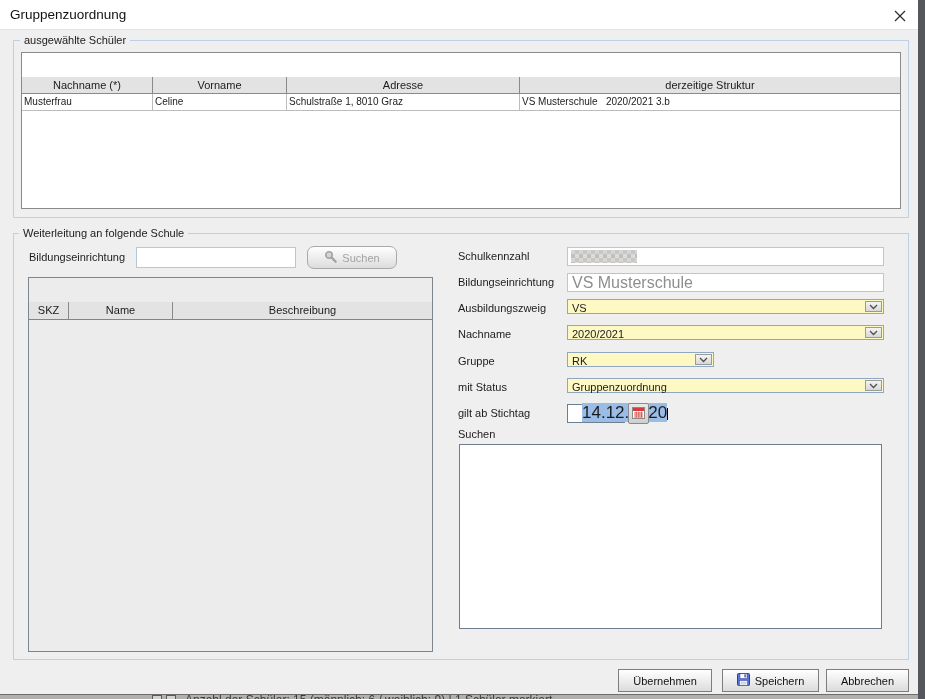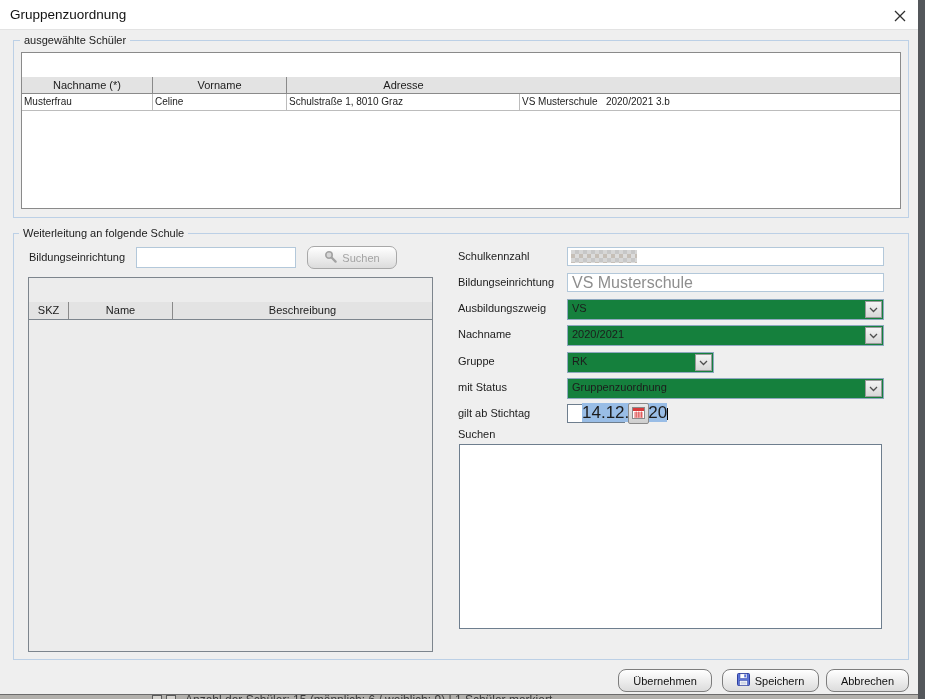--- a/index.html
+++ b/index.html
@@ -35,25 +35,25 @@
 
   .grid1 { grid-template-columns:131px 134px 233px auto; }
   .grid2 { grid-template-columns:40px 104px auto; }
 
   .lbl { position:absolute; font-size:11px; color:#1c1c1c; white-space:nowrap; }
 
   .tinput { position:absolute; background:#fff; border:1px solid #b3c8da; font-size:16px; padding-left:4px; line-height:17px; color:#000; }
   .tinput.readonly { color:#8e8e8e; }
 
   .btn { position:absolute; display:flex; align-items:center; justify-content:center; gap:5px;
-         border:1px solid #7d7d7d; border-radius:8px; background:linear-gradient(#ffffff,#dcdcdc);
+         border:1px solid #7d7d7d; border-radius:0; background:linear-gradient(#ffffff,#dcdcdc);
          font-size:11px; color:#111; cursor:pointer; }
   .btn.disabled { color:#a3a3a3; border-color:#a8a8a8; border-radius:7px; }
 
-  .combo { position:absolute; height:21px; background:#15803d; border:1px solid #8fa8bf; }
+  .combo { position:absolute; height:15px; background:#fef9c3; border:1px solid #8fa8bf; }
   .combo .val { position:absolute; left:4px; top:0; line-height:17px; font-size:11px; white-space:nowrap; }
   .combo .cbtn { position:absolute; right:1px; top:1px; bottom:1px; width:17px; background:linear-gradient(#f4f4f4,#d8d8d8);
                  border:1px solid #9a9a9a; display:flex; align-items:center; justify-content:center; cursor:pointer; }
 
   .datefield { position:absolute; background:#fff; border:1px solid #6e7e8e; font-size:17px; line-height:16px; padding-left:14px; white-space:nowrap; }
   .datefield .sel { background:#99bde6; }
   .caret { display:inline-block; width:1px; height:12px; background:#000; vertical-align:-2px; }
   .calbtn { position:absolute; border:1px solid #8a8a8a; border-radius:2px; background:linear-gradient(#e9e9e9,#cfcfcf);
             display:flex; align-items:center; justify-content:center; cursor:pointer; }
 
@@ -87,20 +87,21 @@
 
     <div class="groupbox" style="left:13px; top:40px; width:896px; height:178px;">
       <span class="gb-legend" style="left:6px;">ausgewählte Schüler</span>
     </div>
 
     <div class="tbl" style="left:21px; top:52px; width:880px; height:157px;">
       <div class="t-head grid1">
         <div>Nachname (*)</div>
         <div>Vorname</div>
         <div>Adresse</div>
+        <div>derzeitige Struktur</div>
       </div>
       <div class="t-row grid1">
         <div>Musterfrau</div>
         <div>Celine</div>
         <div>Schulstraße 1, 8010 Graz</div>
         <div>VS Musterschule   2020/2021 3.b</div>
       </div>
       <div class="t-body-empty"></div>
     </div>
 

